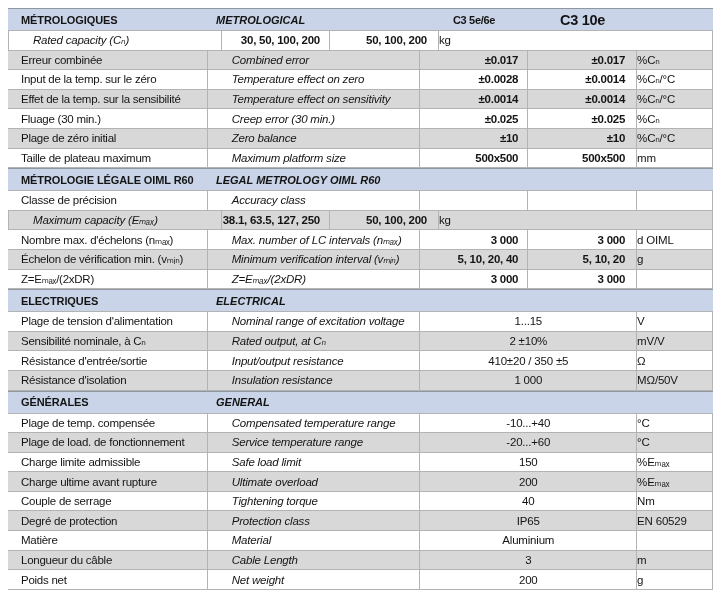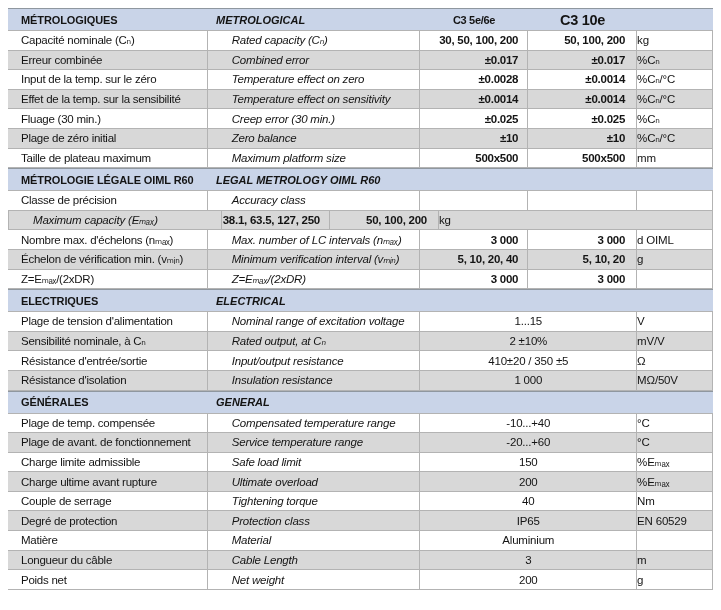--- a/index.html
+++ b/index.html
@@ -47,21 +47,20 @@
 <div class="spec-table">
     <div class="section">
       <div class="band">
         <div class="band-fr">MÉTROLOGIQUES</div>
         <div class="band-en">METROLOGICAL</div>
         <div class="band-m1">C3 5e/6e</div>
         <div class="band-m2">C3 10e</div>
       </div>
       <div class="rows">
         <div class="row">
-          <div class="cell c-fr">Capacité nominale (Cₙ)</div>
           <div class="cell c-en">Rated capacity (Cₙ)</div>
           <div class="cell c-v1">30, 50, 100, 200</div>
           <div class="cell c-v2">50, 100, 200</div>
           <div class="cell c-unit">kg</div>
         </div>
         <div class="row alt">
           <div class="cell c-fr">Erreur combinée</div>
           <div class="cell c-en">Combined error</div>
           <div class="cell c-v1">±0.017</div>
           <div class="cell c-v2">±0.017</div>
@@ -184,21 +183,21 @@
         <div class="band-en">GENERAL</div>
       </div>
       <div class="rows">
         <div class="row">
           <div class="cell c-fr">Plage de temp. compensée</div>
           <div class="cell c-en">Compensated temperature range</div>
           <div class="cell c-merged">-10...+40</div>
           <div class="cell c-unit">°C</div>
         </div>
         <div class="row alt">
-          <div class="cell c-fr">Plage de avant. de fonctionnement</div>
+          <div class="cell c-fr">Plage de load. de fonctionnement</div>
           <div class="cell c-en">Service temperature range</div>
           <div class="cell c-merged">-20...+60</div>
           <div class="cell c-unit">°C</div>
         </div>
         <div class="row">
           <div class="cell c-fr">Charge limite admissible</div>
           <div class="cell c-en">Safe load limit</div>
           <div class="cell c-merged">150</div>
           <div class="cell c-unit">%Eₘₐₓ</div>
         </div>

